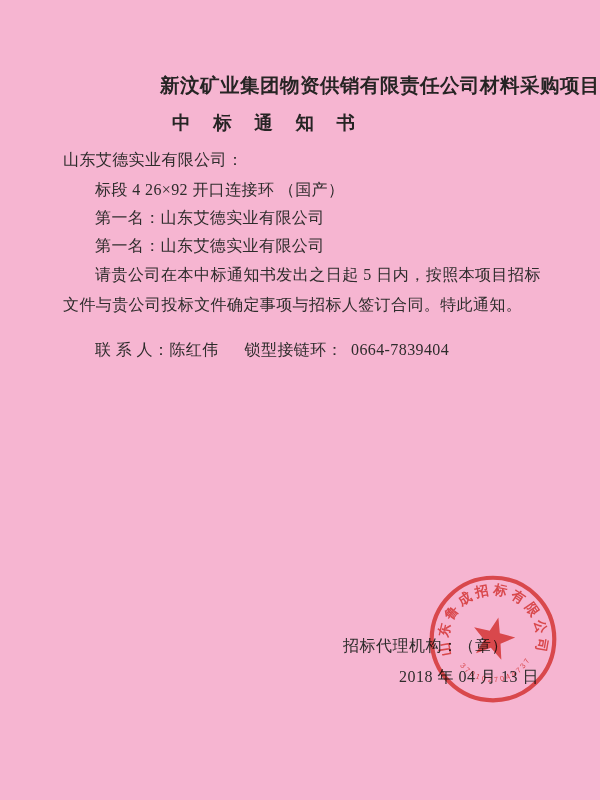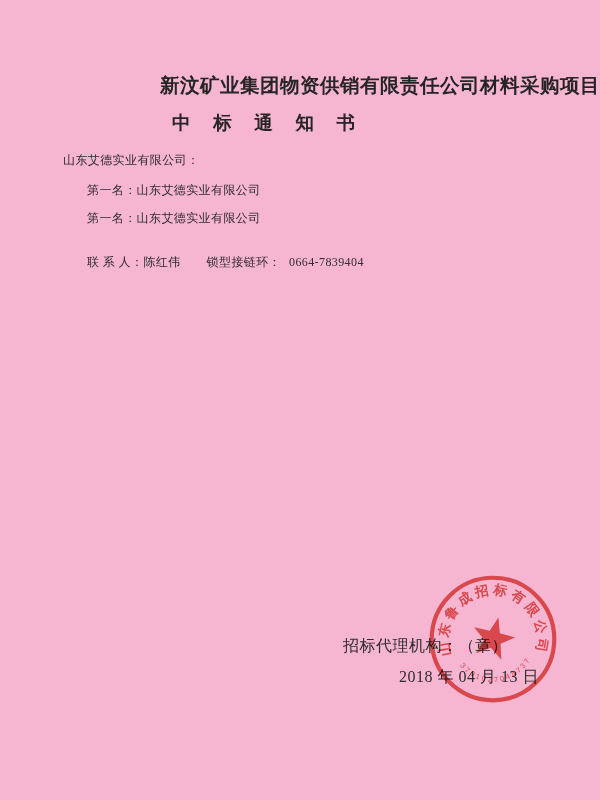--- a/index.html
+++ b/index.html
@@ -20,21 +20,21 @@
     color: #262424;
   }
   .doc-subtitle {
     position: absolute; top: 110px; left: 0; width: 536px;
     text-align: center;
     font-size: 18.5px; font-weight: bold; letter-spacing: 9px;
     color: #262424;
   }
   .body-text {
     position: absolute; top: 146px; left: 63px; width: 478px;
-    font-size: 12px; line-height: 30px; letter-spacing: 0.4px;
+    font-size: 16px; line-height: 30px; letter-spacing: 0.4px;
     text-align: justify;
   }
   .addressee { line-height: 28px; }
   .para { margin: 0; text-indent: 2em; }
   .para-first { margin-top: 10px; }
   .lot-line { line-height: 28px; padding-left: 2em; }
   .lots { margin-top: 2px; }
   .contact-line { margin-top: 15px; padding-left: 2em; white-space: nowrap; }
   .contact-gap { display: inline-block; width: 26px; }
   .phone-gap { display: inline-block; width: 8px; }
@@ -59,24 +59,26 @@
 <div class="page">
 
   <div class="doc-title">新汶矿业集团物资供销有限责任公司材料采购项目</div>
   <div class="doc-subtitle">中 标 通 知 书</div>
 
   <div class="body-text">
     <div class="addressee">山东艾德实业有限公司：</div>
 
 
     <div class="lots">
+      <div class="lot-line">标段 4 26×92 开口连接环 （国产）</div>
       <div class="lot-line">第一名：山东艾德实业有限公司</div>
       <div class="lot-line">第一名：山东艾德实业有限公司</div>
     </div>
 
+    <p class="para">请贵公司在本中标通知书发出之日起 5 日内，按照本项目招标文件与贵公司投标文件确定事项与招标人签订合同。特此通知。</p>
 
     <div class="contact-line">
       <span>联 系 人：</span><span>陈红伟</span><span class="contact-gap"></span><span>锁型接链环：</span><span class="phone-gap"></span><span>0664-7839404</span>
     </div>
   </div>
 
   <div class="signature">
     <div>招标代理机构：（章）</div>
     <div class="date-line">2018 年 04 月 13 日</div>
   </div>

